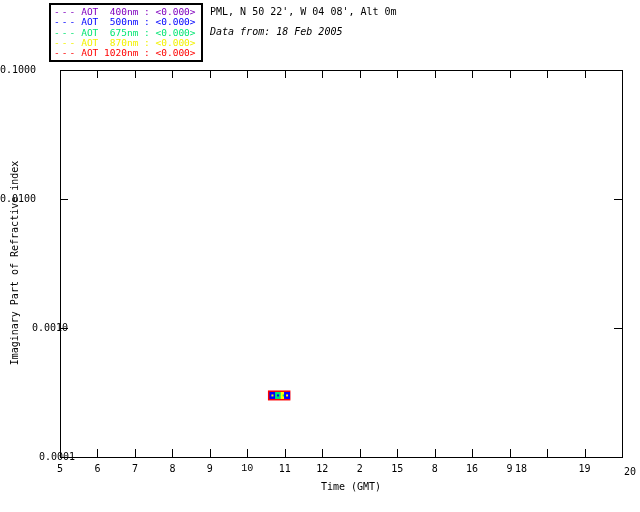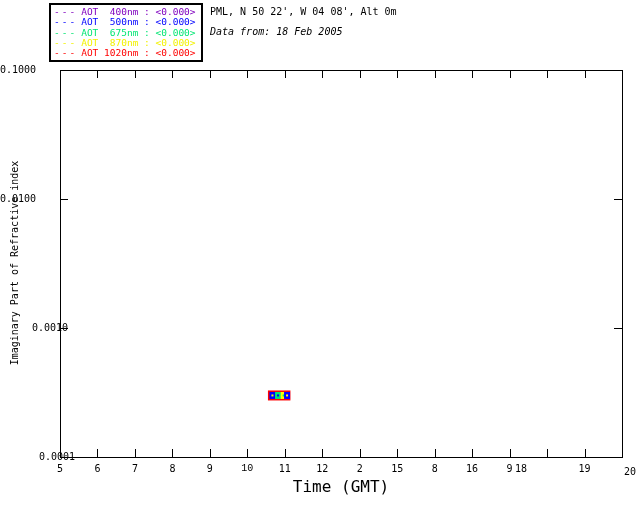--- a/index.html
+++ b/index.html
@@ -47,24 +47,24 @@
   .hdr-line2 {
     position: absolute;
     left: 210px;
     top: 26px;
     font-size: 10px;
     white-space: pre;
     font-style: italic;
   }
   .x-axis-title {
     position: absolute;
-    left: 341px;
+    left: 351px;
     top: 486px;
     transform: translate(-50%, -50%);
-    font-size: 16px;
+    font-size: 10px;
     white-space: nowrap;
   }
   .y-axis-title {
     position: absolute;
     left: 14px;
     top: 263px;
     transform: translate(-50%, -50%) rotate(-90deg);
     font-size: 10px;
     white-space: nowrap;
   }

